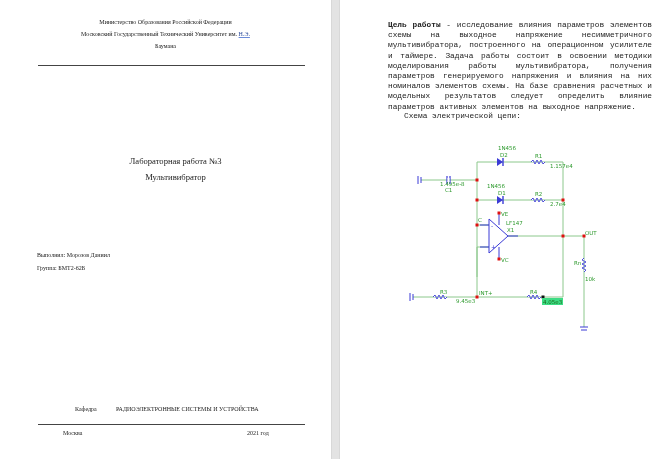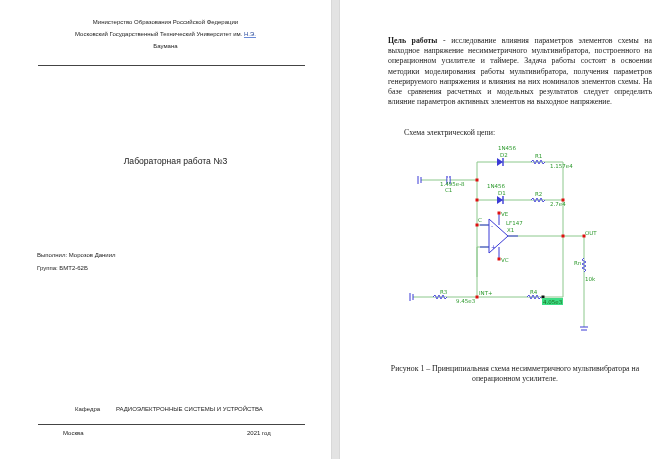--- a/index.html
+++ b/index.html
@@ -1,46 +1,47 @@
 <!DOCTYPE html>
 <html><head>
 <meta charset="utf-8">
 <style>
   html, body { margin:0; padding:0; }
   body { width:666px; height:459px; overflow:hidden; background:#e6e6e6; position:relative; font-family:"Liberation Serif", serif; }
   .page { position:absolute; top:0; height:459px; background:#fff; overflow:hidden; }
   #page-left { left:0; width:331px; }
   #page-right { left:340px; width:326px; }
   .gap { position:absolute; left:331px; top:0; width:9px; height:459px; background:#e3e3e3; border-left:1px solid #d8d8d8; border-right:1px solid #d8d8d8; box-sizing:border-box; }
-  .mono { font-family:Liberation Sans, sans-serif; color:#222; position:absolute; white-space:nowrap; }
+  .mono { font-family:Liberation Serif, serif; color:#222; position:absolute; white-space:nowrap; }
   .s6 { font-size:6px; }
   .s8 { font-size:8.6px; }
   .center { left:0; width:331px; text-align:center; }
   .hr { position:absolute; height:1px; background:#444; }
-  .serif { font-family:Liberation Serif, serif; color:#222; position:absolute;margin-top:16px; }
+  .serif { font-family:Liberation Mono, monospace; color:#222; position:absolute; }
   .para { left:48px; width:264px; top:20px; font-size:7.8px; line-height:10.2px; text-align:justify; }
   .para b { font-weight:bold; }
   .caption { left:40px; width:270px; top:348px; font-size:7.8px; line-height:10.2px; text-align:center; }
   .schema-label { left:64px; top:112px; font-size:7.8px; }
   svg text { font-family:"DejaVu Sans", sans-serif; }
   .link-ul { color:#2a4a9a; text-decoration:underline; text-decoration-color:#6a8ad8; }
 </style>
 </head>
 <body>
 
 <div class="page" id="page-left">
   <div class="mono s6 center" style="top:19px;">Министерство Образования Российской Федерации</div>
   <div class="mono s6 center" style="top:31px;">
     <span>Московский Государственный Технический Университет им.</span>
     <span class="link-ul">Н.Э.</span>
   </div>
   <div class="mono s6 center" style="top:43px;">Баумана</div>
   <div class="hr" style="top:65px; left:38px; width:267px;"></div>
 
   <div class="mono s8" style="top:156px; left:0; width:331px; text-align:center; padding-left:20px; box-sizing:border-box;">Лабораторная работа №3</div>
+  <div class="mono s8" style="top:172px; left:0; width:331px; text-align:center; padding-left:20px; box-sizing:border-box;">Мультивибратор</div>
 
   <div class="mono s6" style="top:252px; left:37px;">Выполнил: Морозов Даниил</div>
   <div class="mono s6" style="top:265px; left:37px;">Группа: БМТ2-62Б</div>
 
   <div class="mono s6" style="top:406px; left:75px;">Кафедра</div>
   <div class="mono s6" style="top:406px; left:116px;">РАДИОЭЛЕКТРОННЫЕ СИСТЕМЫ И УСТРОЙСТВА</div>
   <div class="hr" style="top:424px; left:38px; width:267px;"></div>
   <div class="mono s6" style="top:430px; left:63px;">Москва</div>
   <div class="mono s6" style="top:430px; left:247px;">2021 год</div>
 </div>
@@ -162,14 +163,13 @@
       <text x="185" y="141">10k</text>
       <text x="40" y="154">R3</text>
       <text x="56" y="163">9.45e3</text>
       <text x="79" y="155">INT+</text>
       <text x="130" y="154">R4</text>
     </g>
     <rect x="142" y="158" width="21" height="7" fill="#3ddc84"></rect>
     <text x="143" y="164" font-size="5.5" fill="#1a6a1a">4.05e3</text>
   </svg>
 
-  <div class="serif caption">Рисунок 1 – Принципиальная схема несимметричного мультивибратора на операционном усилителе.</div>
 </div>
 
 </body></html>

